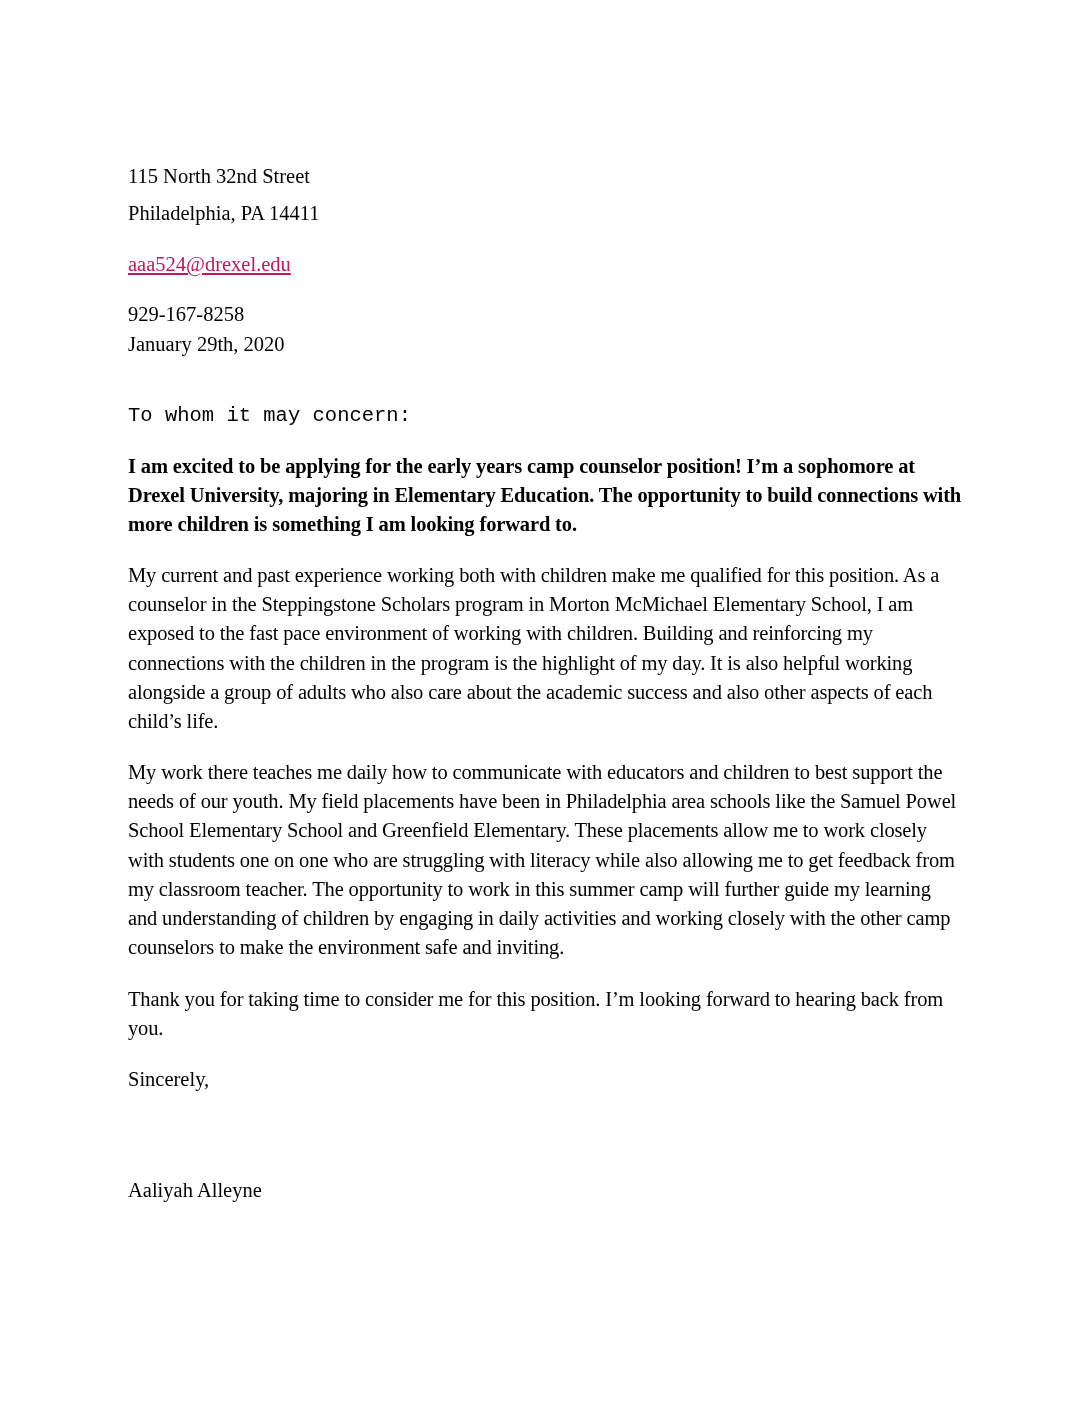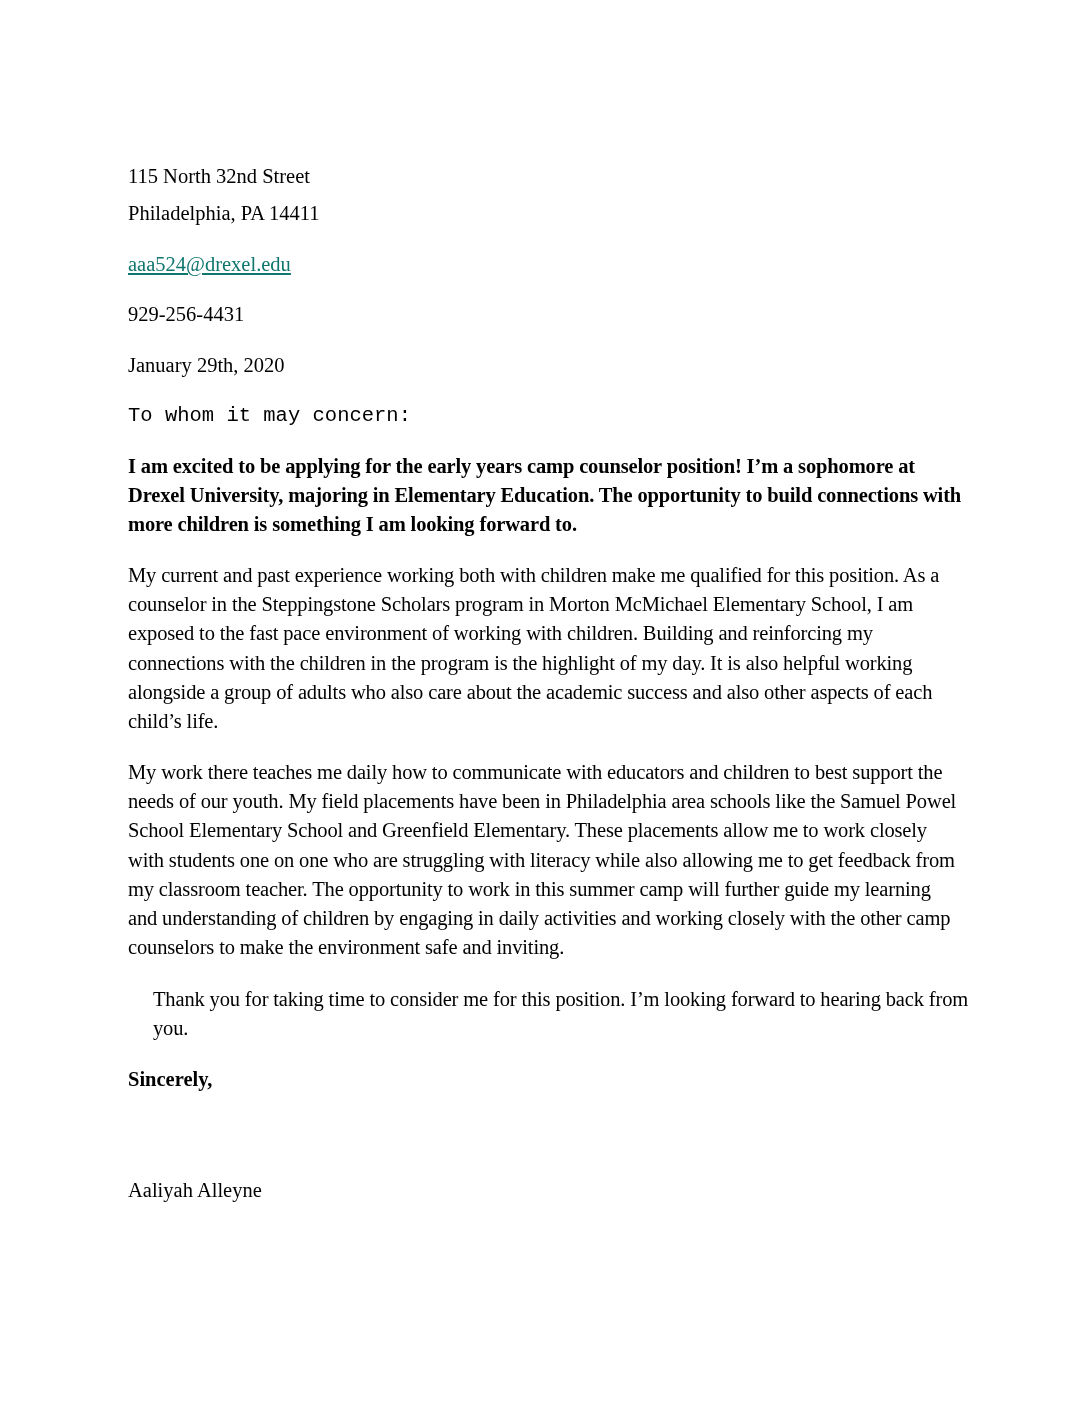--- a/index.html
+++ b/index.html
@@ -30,35 +30,35 @@
     }
     .para {
       position: absolute;
       left: 0;
       width: 836px;
       font-size: 20.5px;
       line-height: 29.2px;
       letter-spacing: -0.15px;
     }
     .email {
-      color: #0f766e;
+      color: #be185d;
       text-decoration: underline;
     }
   </style>
 </head>
 <body>
 
 <div class="page">
   <div class="line" style="top:148px;margin-top:14px;">115 North 32nd Street</div>
   <div class="line" style="top:199px;">Philadelphia, PA 14411</div>
   <div class="line" style="top:250px;"><a class="email" title="aaa524@drexel.edu">aaa524@drexel.edu</a></div>
-  <div class="line" style="top:300px;">929-256-4431</div>
-  <div class="line" style="top:351px;">January 29th, 2020</div>
+  <div class="line" style="top:300px;">929-167-8258</div>
+  <div class="line" style="top:330px;">January 29th, 2020</div>
   <div class="line" style="top:401px;font-family:Liberation Mono, monospace;">To whom it may concern:</div>
 
   <div class="para" style="top:452px;font-weight:bold;">I am excited to be applying for the early years camp counselor position! I’m a sophomore at Drexel University, majoring in Elementary Education. The opportunity to build connections with more children is something I am looking forward to.</div>
   <div class="para" style="top:561px;">My current and past experience working both with children make me qualified for this position. As a counselor in the Steppingstone Scholars program in Morton McMichael Elementary School, I am exposed to the fast pace environment of working with children. Building and reinforcing my connections with the children in the program is the highlight of my day. It is also helpful working alongside a group of adults who also care about the academic success and also other aspects of each child’s life.</div>
   <div class="para" style="top:758px;">My work there teaches me daily how to communicate with educators and children to best support the needs of our youth. My field placements have been in Philadelphia area schools like the Samuel Powel School Elementary School and Greenfield Elementary. These placements allow me to work closely with students one on one who are struggling with literacy while also allowing me to get feedback from my classroom teacher. The opportunity to work in this summer camp will further guide my learning and understanding of children by engaging in daily activities and working closely with the other camp counselors to make the environment safe and inviting.</div>
-  <div class="para" style="top:985px;margin-left:25px;">Thank you for taking time to consider me for this position. I’m looking forward to hearing back from you.</div>
+  <div class="para" style="top:985px;">Thank you for taking time to consider me for this position. I’m looking forward to hearing back from you.</div>
 
-  <div class="line" style="top:1065px;font-weight:bold;">Sincerely,</div>
+  <div class="line" style="top:1065px;">Sincerely,</div>
   <div class="line" style="top:1176px;">Aaliyah Alleyne</div>
 </div>
 
 </body></html>

